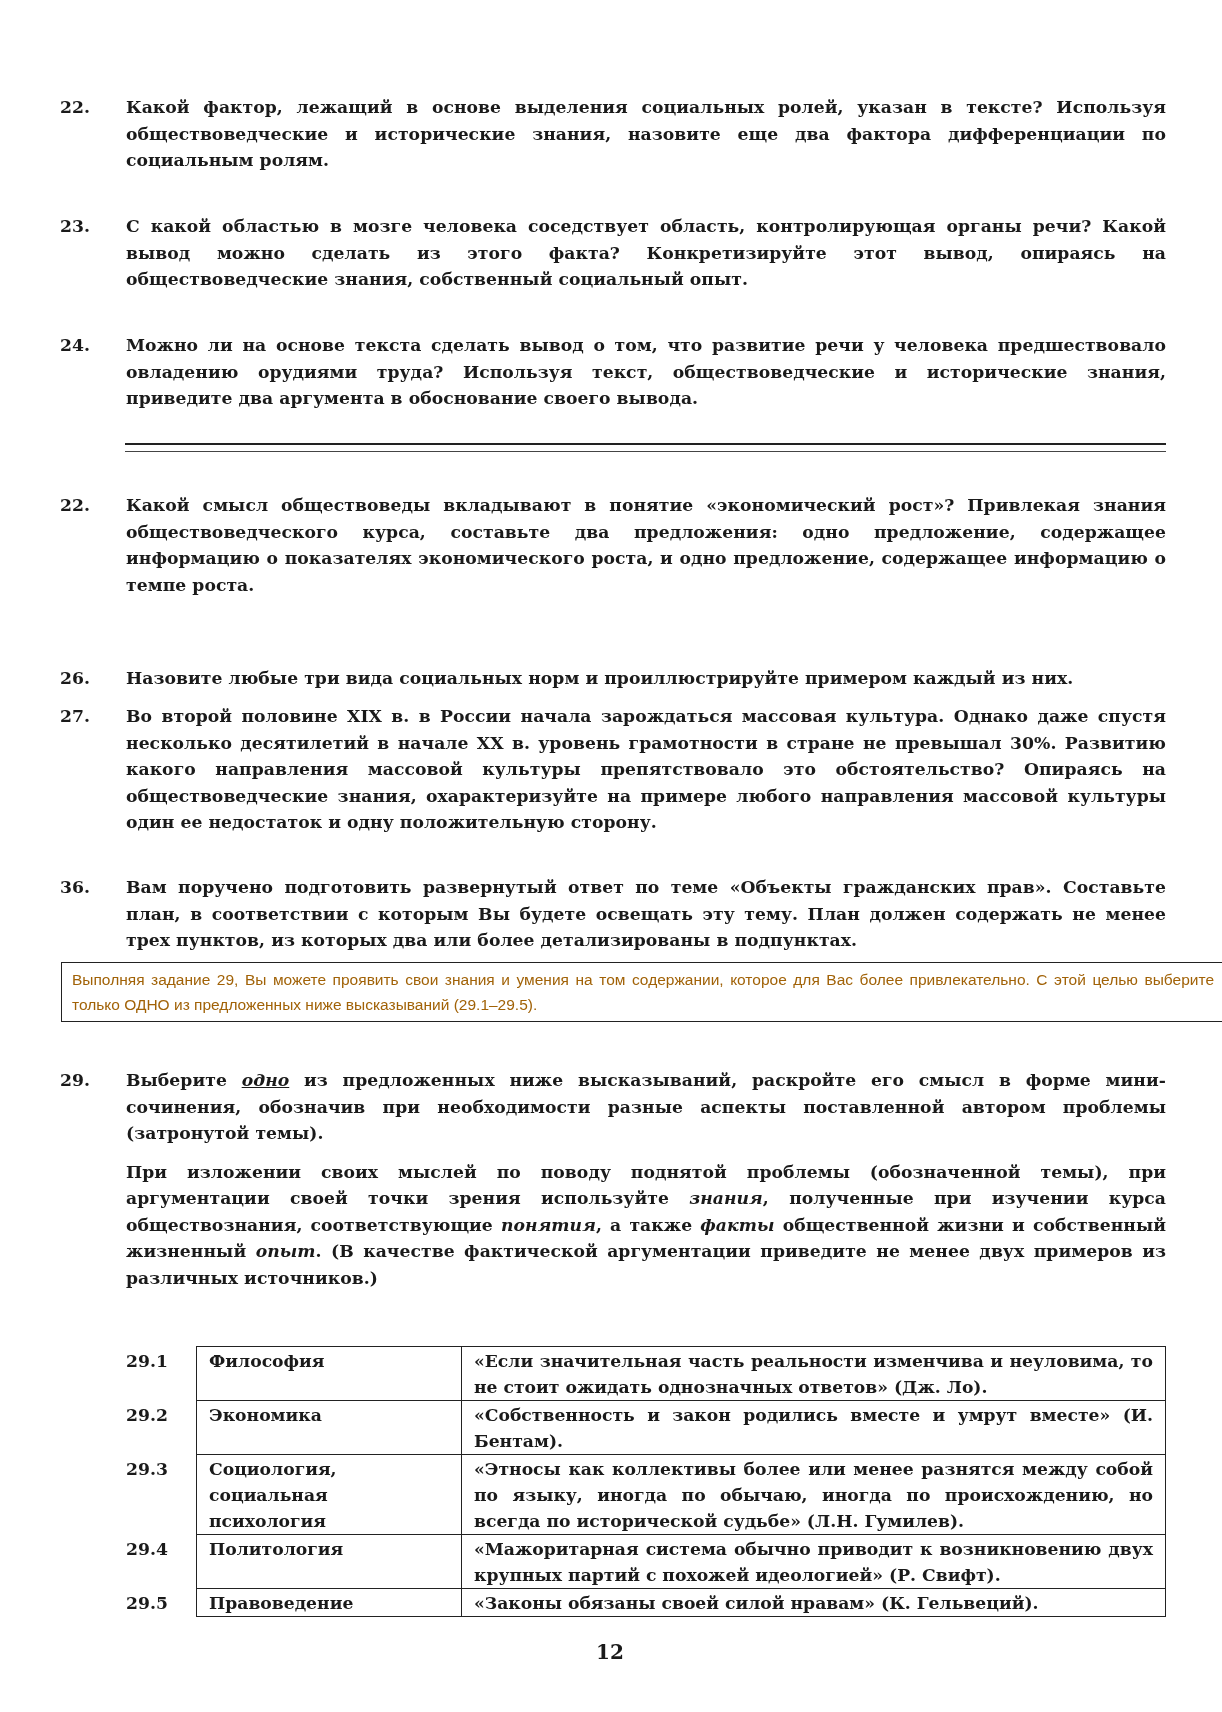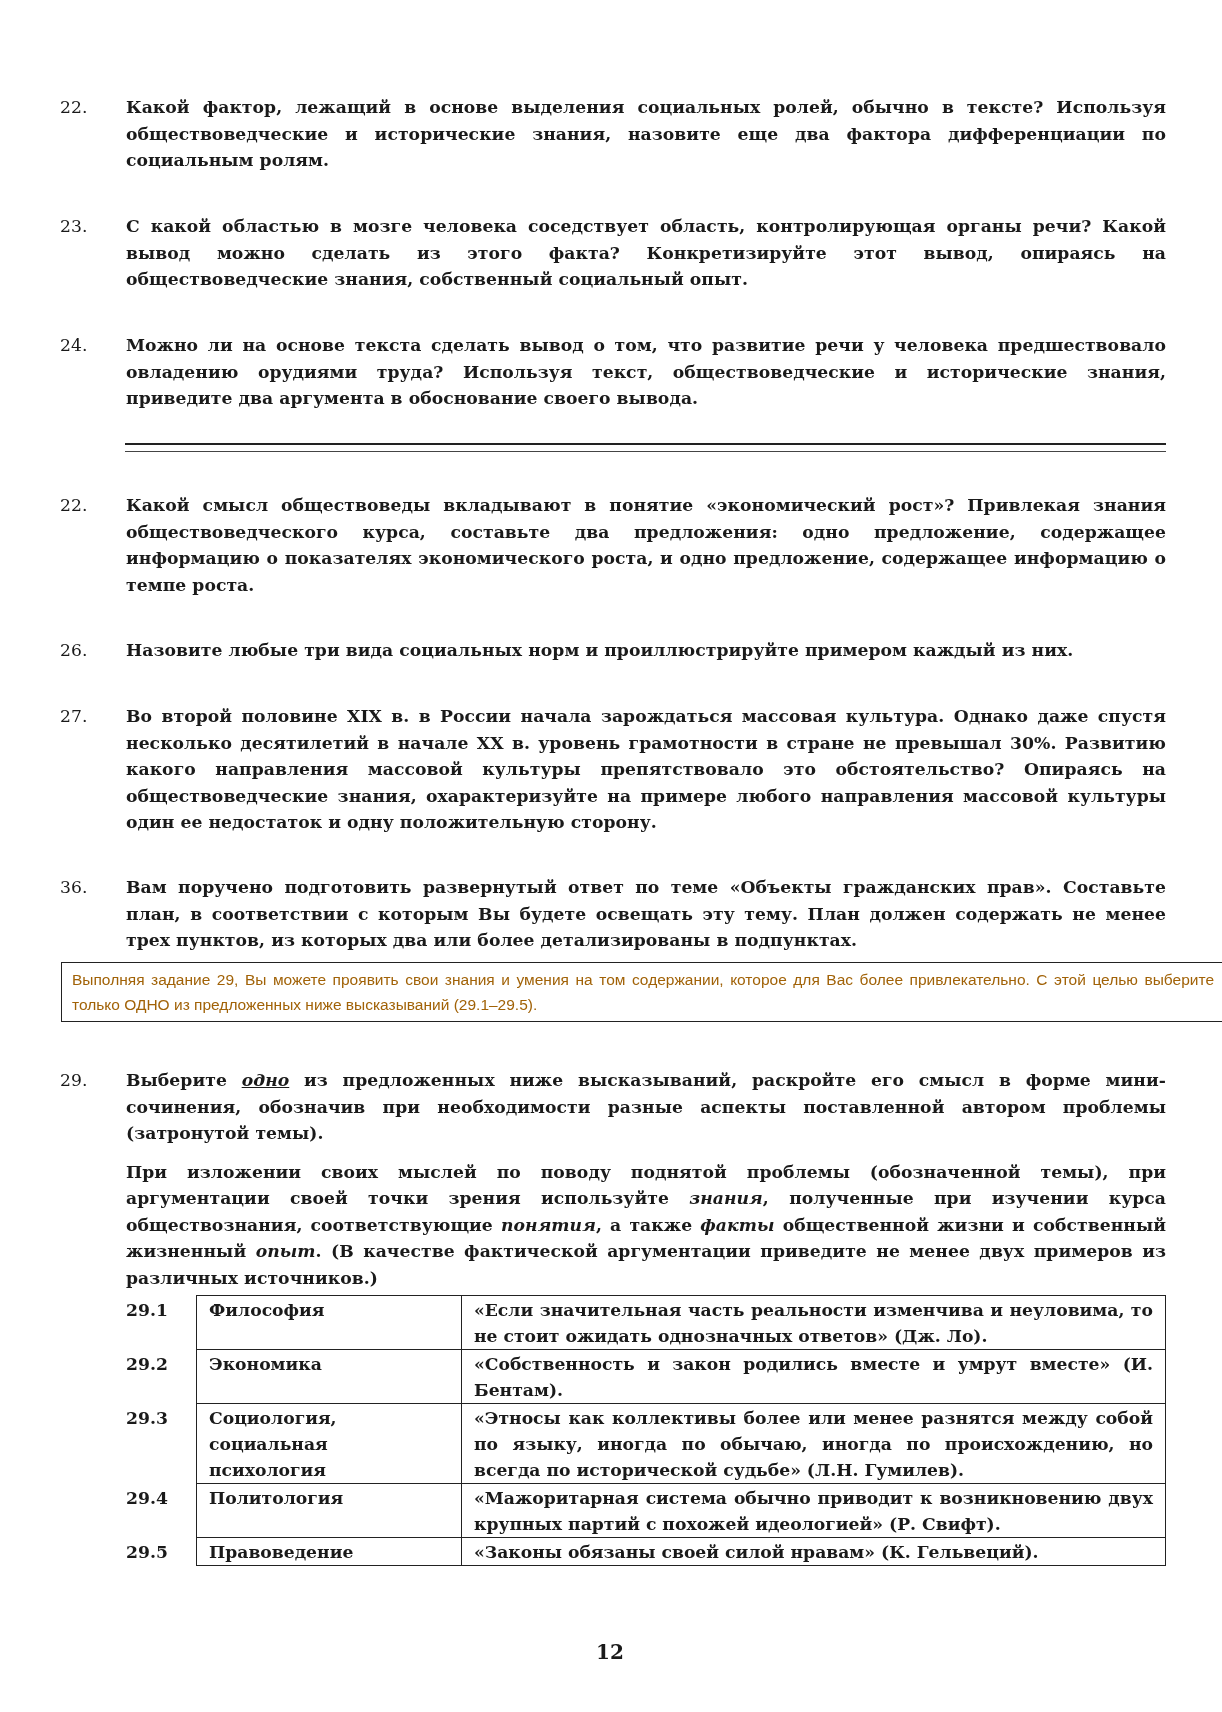--- a/index.html
+++ b/index.html
@@ -9,21 +9,21 @@
     color: #1a1a1a;
   }
   .page { position: absolute; left: 0; top: 0; width: 1222px; height: 1712px; }
   .task {
     position: absolute; left: 60px; width: 1106px;
     font-size: 17.2px; line-height: 26.5px; font-weight: bold;
     letter-spacing: 0.05px;
   }
   .task .num {
     position: absolute; left: 0; top: 0; width: 50px;
-    font-weight: normal;
+    font-weight: bold;
   }
   .task .body {
     margin-left: 66px; text-align: justify;
     font-weight: bold;
   }
   .task .body p { margin: 0; }
   .task .body p + p { margin-top: 12px; }
   .strong { font-weight: 900; font-style: italic; }
   .u { text-decoration: underline; }
   .divider {
@@ -34,21 +34,21 @@
     position: absolute; left: 61px; top: 962px; width: 1164px; height: 60px;
     border: 1.5px solid #222;
     box-sizing: border-box;
     font-family: "Liberation Sans", "DejaVu Sans", sans-serif;
     font-size: 15.5px; line-height: 25px;
     padding: 4px 10px 0 10px;
     text-align: justify;
     color: #a16207;
   }
   .topics {
-    position: absolute; left: 126px; top: 1295px; width: 1040px;
+    position: absolute; left: 126px; top: 1346px; width: 1040px;
     font-size: 17.2px; font-weight: bold;
   }
   .topics table {
     border-collapse: collapse; width: 1040px; table-layout: fixed;
   }
   .topics td {
     vertical-align: top; padding: 1px 12px 0 12px; line-height: 26px;
   }
   .topics td.id { width: 58px; padding-left: 0; border: none; font-weight: 900; }
   .topics td.field {
@@ -65,41 +65,41 @@
     font-size: 20px; font-weight: bold; margin-top: 40px;
   }
 </style>
 </head>
 <body>
 
 <div class="page">
 
   <div class="task" style="top: 94px;">
     <span class="num">22.</span>
-    <div class="body">Какой фактор, лежащий в основе выделения социальных ролей, обычно в тексте? Используя обществоведческие и исторические знания, назовите еще два фактора дифференциации по социальным ролям.</div>
+    <div class="body">Какой фактор, лежащий в основе выделения социальных ролей, указан в тексте? Используя обществоведческие и исторические знания, назовите еще два фактора дифференциации по социальным ролям.</div>
   </div>
 
   <div class="task" style="top: 213px;">
     <span class="num">23.</span>
     <div class="body">С какой областью в мозге человека соседствует область, контролирующая органы речи? Какой вывод можно сделать из этого факта? Конкретизируйте этот вывод, опираясь на обществоведческие знания, собственный социальный опыт.</div>
   </div>
 
   <div class="task" style="top: 332px;">
     <span class="num">24.</span>
     <div class="body">Можно ли на основе текста сделать вывод о том, что развитие речи у человека предшествовало овладению орудиями труда? Используя текст, обществоведческие и исторические знания, приведите два аргумента в обоснование своего вывода.</div>
   </div>
 
   <div class="divider"></div>
 
   <div class="task" style="top: 492px;">
     <span class="num">22.</span>
     <div class="body">Какой смысл обществоведы вкладывают в понятие «экономический рост»? Привлекая знания обществоведческого курса, составьте два предложения: одно предложение, содержащее информацию о показателях экономического роста, и одно предложение, содержащее информацию о темпе роста.</div>
   </div>
 
-  <div class="task" style="top: 637px;">
+  <div class="task" style="top: 665px;">
     <span class="num">26.</span>
     <div class="body">Назовите любые три вида социальных норм и проиллюстрируйте примером каждый из них.</div>
   </div>
 
   <div class="task" style="top: 703px;">
     <span class="num">27.</span>
     <div class="body">Во второй половине XIX в. в России начала зарождаться массовая культура. Однако даже спустя несколько десятилетий в начале XX в. уровень грамотности в стране не превышал 30%. Развитию какого направления массовой культуры препятствовало это обстоятельство? Опираясь на обществоведческие знания, охарактеризуйте на примере любого направления массовой культуры один ее недостаток и одну положительную сторону.</div>
   </div>
 
   <div class="task" style="top: 874px;">

